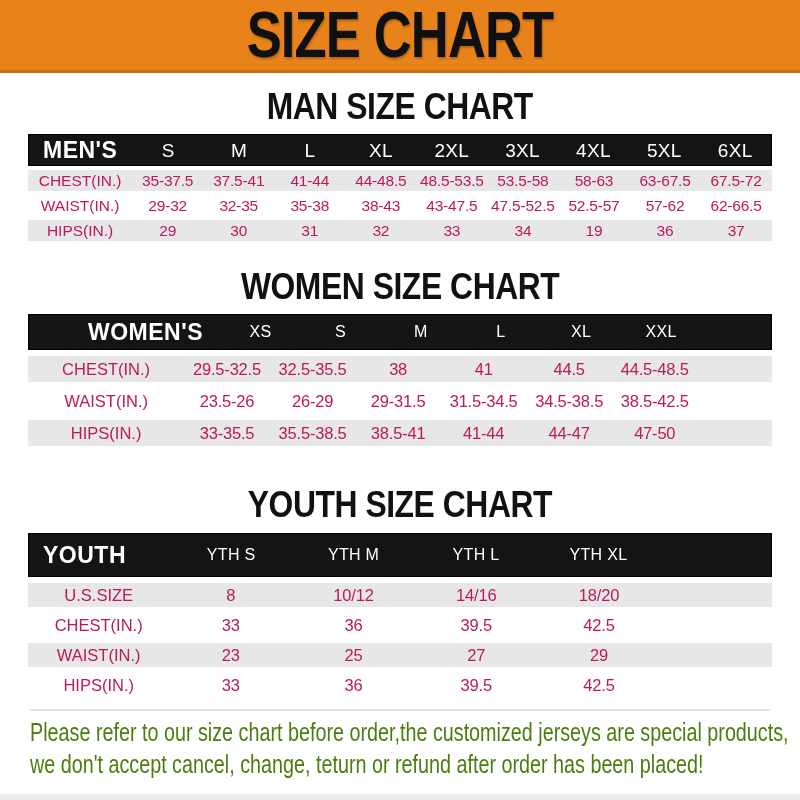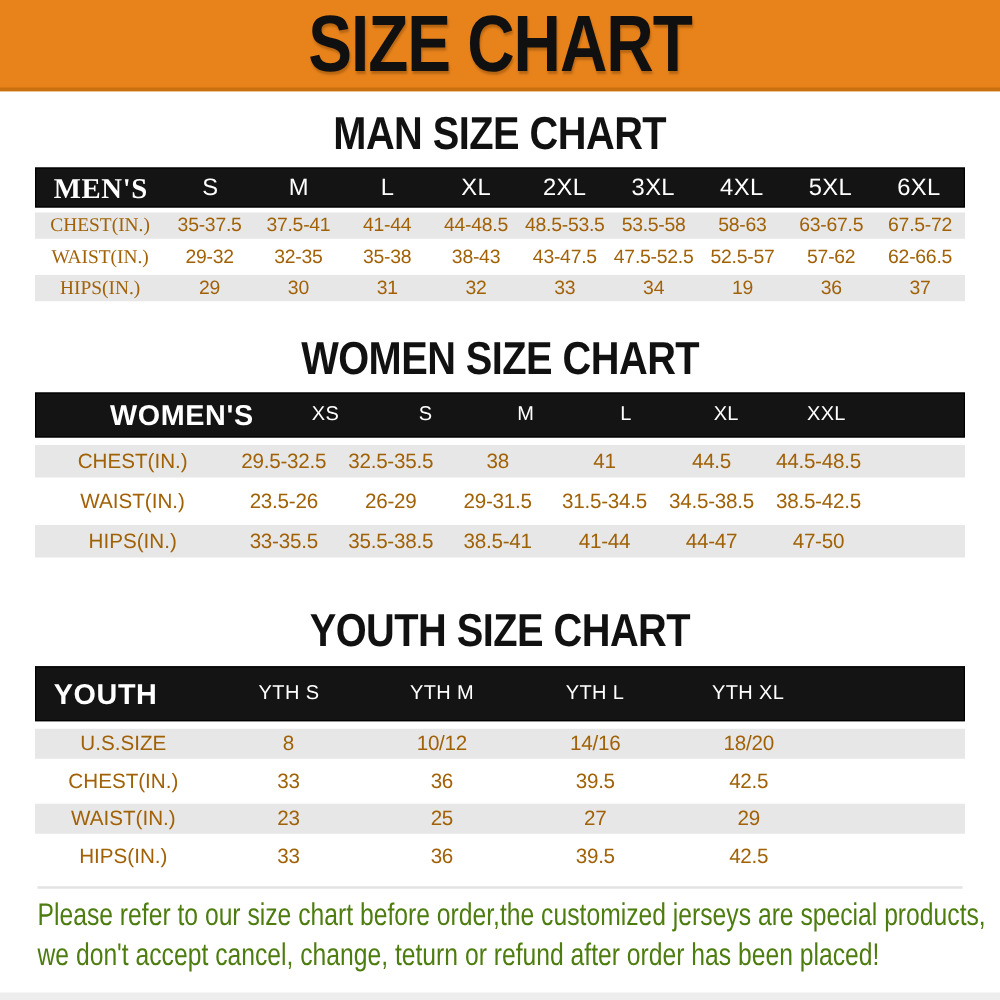--- a/index.html
+++ b/index.html
@@ -33,38 +33,38 @@
   .t0{margin-top:9px;}
   .t1{margin-top:9px;}
   .t2{margin-top:10px;}
   .thead{
     background:#141414;border:1px solid #000;box-sizing:border-box;
     display:flex;align-items:center;color:#fff;
   }
   .t0 .thead{height:32px;}
   .t1 .thead{height:36px;padding-left:45px;}
   .t2 .thead{height:44px;}
-  .trow{display:flex;align-items:center;color:#a16207;}
+  .trow{display:flex;align-items:center;color:#be185d;}
   .t0 .trow{height:21px;margin-top:4px;}
   .t1 .trow{height:26px;margin-top:6px;}
   .t2 .trow{height:24px;margin-top:6px;}
   .trow:nth-child(2n){background:#e7e7e7;}
   .trow:nth-child(2n+1){background:#ffffff;}
   .cell{white-space:nowrap;box-sizing:border-box;}
   .hlabel{
     font-weight:bold;font-size:23px;letter-spacing:0.5px;padding-left:14px;
     text-align:left;line-height:1;
   }
   .hcol{text-align:center;font-size:19px;letter-spacing:0.3px;line-height:1;}
   .t1 .hcol,.t2 .hcol{font-size:16px;}
   .rlabel{text-align:center;font-size:15.5px;}
   .val{text-align:center;font-size:15.5px;letter-spacing:-0.2px;}
   .t1 .rlabel,.t1 .val,.t2 .rlabel,.t2 .val{font-size:16.5px;}
   
-  .t0 .c0{width:14%;font-family:Liberation Serif, serif;}  .t0 .c{width:9.55%;}
+  .t0 .c0{width:14%;}  .t0 .c{width:9.55%;}
   .t1 .c0{width:21%;}  .t1 .c{width:11.5%;}
   .t2 .c0{width:19%;}  .t2 .c{width:16.5%;}
   
   .divider{height:2px;background:#e3e3e3;margin:12px 30px 0 30px;}
   .footer{margin:5px 0 0 30px;color:#4d7c0f;}
   .footer .fline{
     display:block;font-size:25px;line-height:32px;white-space:nowrap;
     transform:scaleX(0.79);transform-origin:left center;font-weight:500;
   }
   .bottom-strip{position:absolute;left:0;bottom:0;width:100%;height:6px;background:#ededed;}

